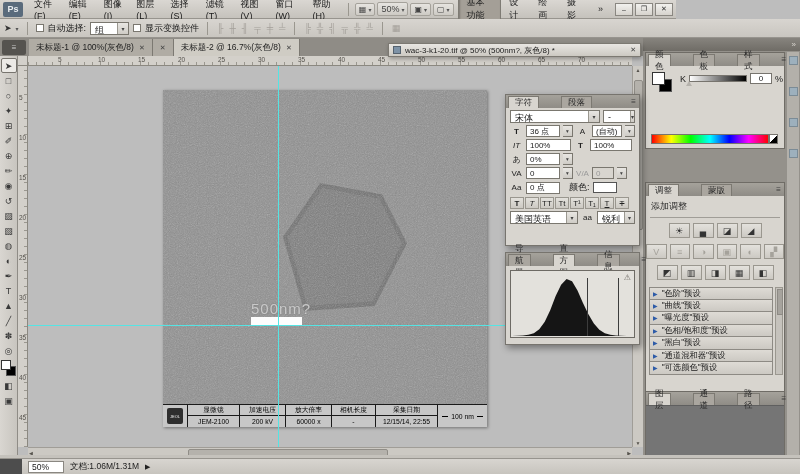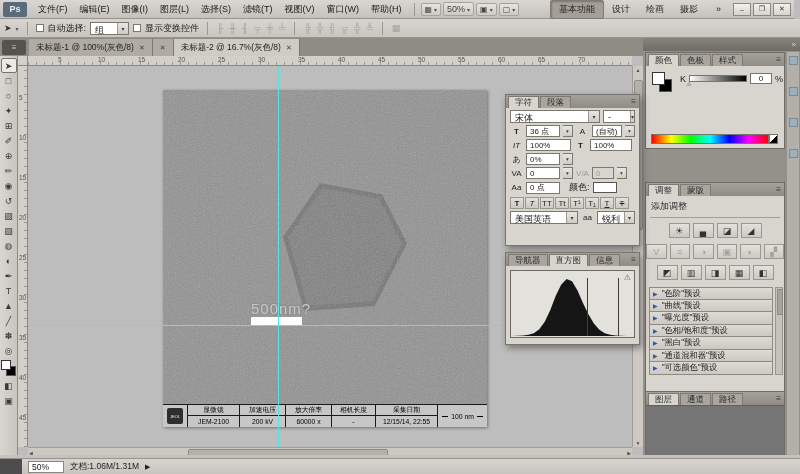--- a/index.html
+++ b/index.html
@@ -1,20 +1,20 @@
 <!DOCTYPE html>
 <html><head>
 <meta charset="utf-8">
 <style>
   *{margin:0;padding:0;box-sizing:border-box;}
   body{font-family:"Liberation Sans","DejaVu Sans",sans-serif;font-size:9px;color:#1b1b1b;background:#bdbdbd;}
   #app{position:relative;width:800px;height:474px;overflow:hidden;background:#bdbdbd;}
 
   
-  #menubar{position:absolute;left:0;top:0;width:794px;height:19px;background:linear-gradient(#dad7d2,#c5c2bc);border-bottom:1px solid #97948e;display:flex;align-items:center;padding:0 3px;gap:2px;}
+  #menubar{position:absolute;left:0;top:0;width:676px;height:19px;background:linear-gradient(#dad7d2,#c5c2bc);border-bottom:1px solid #97948e;display:flex;align-items:center;padding:0 3px;gap:2px;}
   .ps-logo{width:24px;height:15px;background:#5a6b7c;color:#e9edf0;font-weight:bold;font-size:9px;display:flex;align-items:center;justify-content:center;border-radius:2px;margin-right:3px;}
   .menu-item{padding:2px 6px;color:#1a1a1a;}
   .vsep{width:1px;height:13px;background:#9a978f;margin:0 4px;}
   .abtn{display:flex;align-items:center;gap:2px;padding:1px 3px;border:1px solid #a5a29b;background:linear-gradient(#e6e4e0,#cdcac4);border-radius:2px;color:#444;}
   .abtn .g{font-size:8px;}
   .dd{font-size:6px;color:#555;}
   .spacer{flex:1;}
   .ws{padding:2px 8px;color:#222;}
   .ws.active{background:#a49f97;border:1px solid #7e7b74;border-radius:2px;box-shadow:inset 1px 1px 2px rgba(0,0,0,.25);}
   .winbtn{width:18px;height:13px;border:1px solid #8a8781;background:linear-gradient(#f2f1ee,#d6d3cd);display:flex;align-items:center;justify-content:center;font-size:7px;color:#333;margin-left:2px;}
@@ -76,21 +76,21 @@
   #jeol .logo{width:16px;height:16px;background:#2e2e2e;color:#eee;font-size:4px;display:flex;align-items:center;justify-content:center;border-radius:2px;}
   #scalecell{flex:1;display:flex;align-items:center;justify-content:center;gap:3px;border-left:1px solid #1a1a1a;padding:0 4px;}
   #scalecell .line{flex:1;height:0;border-top:1.5px solid #000;}
 
   
   .guide-v{position:absolute;top:0;bottom:0;width:1px;background:#55e4e4;z-index:5;}
   .guide-h{position:absolute;left:0;right:0;height:1px;background:#55e4e4;z-index:5;}
 
   
   .fpanel{position:absolute;background:#d8d5cf;border:1px solid #77746e;box-shadow:2px 3px 7px rgba(0,0,0,.4);z-index:20;}
-  .tabstrip{height:13px;background:linear-gradient(#a5a29b,#8f8c86);display:flex;align-items:flex-end;padding-left:2px;}
+  .tabstrip{height:13px;background:linear-gradient(#a5a29b,#8f8c86);display:flex;align-items:flex-end;padding-left:2px;gap:21px;}
   .ptab{height:12px;padding:0 6px;display:flex;align-items:center;background:#aaa69f;border:1px solid #7c7972;border-bottom:none;font-size:8.5px;color:#2a2a2a;margin-right:1px;}
   .ptab.active{background:#d8d5cf;}
   .pmenu{margin-left:auto;margin-right:3px;align-self:center;font-size:8px;color:#3c3c3c;}
 
   
   #char-panel{left:505px;top:94px;width:135px;height:152px;}
   .crow{display:flex;align-items:center;gap:3px;padding:2px 4px 0 4px;}
   .cico{width:13px;font-size:8px;color:#222;text-align:center;flex:none;font-style:italic;}
   .cico.up{font-style:normal;}
   .field{height:12px;border:1px solid #7a776f;background:#fff;display:flex;align-items:center;padding:0 3px;font-size:8px;}
@@ -246,20 +246,25 @@
         <div class="doctab">
           <span class="x">✕</span>
         </div>
         <div class="doctab active">
           <span>未标题-2 @ 16.7%(灰色/8)</span>
           <span class="x">✕</span>
         </div>
       </div>
   </div>
 
+  <div id="float-title">
+    <span class="ficon"></span>
+    <span class="t">wac-3-k1-20.tif @ 50% (500nm?, 灰色/8) *</span>
+    <span class="x" style="font-size:7px;color:#444;">✕</span>
+  </div>
 
   <div id="toolbox">
       <div class="tool selected">➤</div>
       <div class="tool">□</div>
       <div class="tool">○</div>
       <div class="tool">✦</div>
       <div class="tool">⊞</div>
       <div class="tool">✐</div>
       <div class="tool">⊕</div>
       <div class="tool">✏</div>

